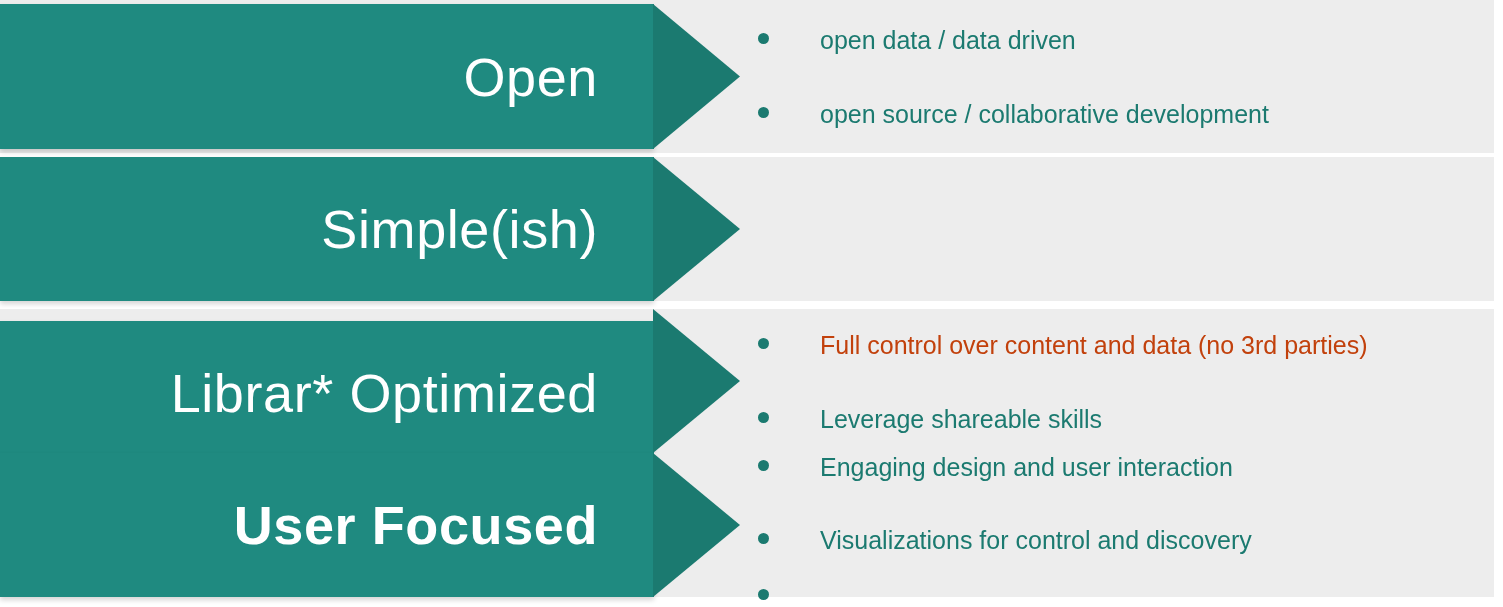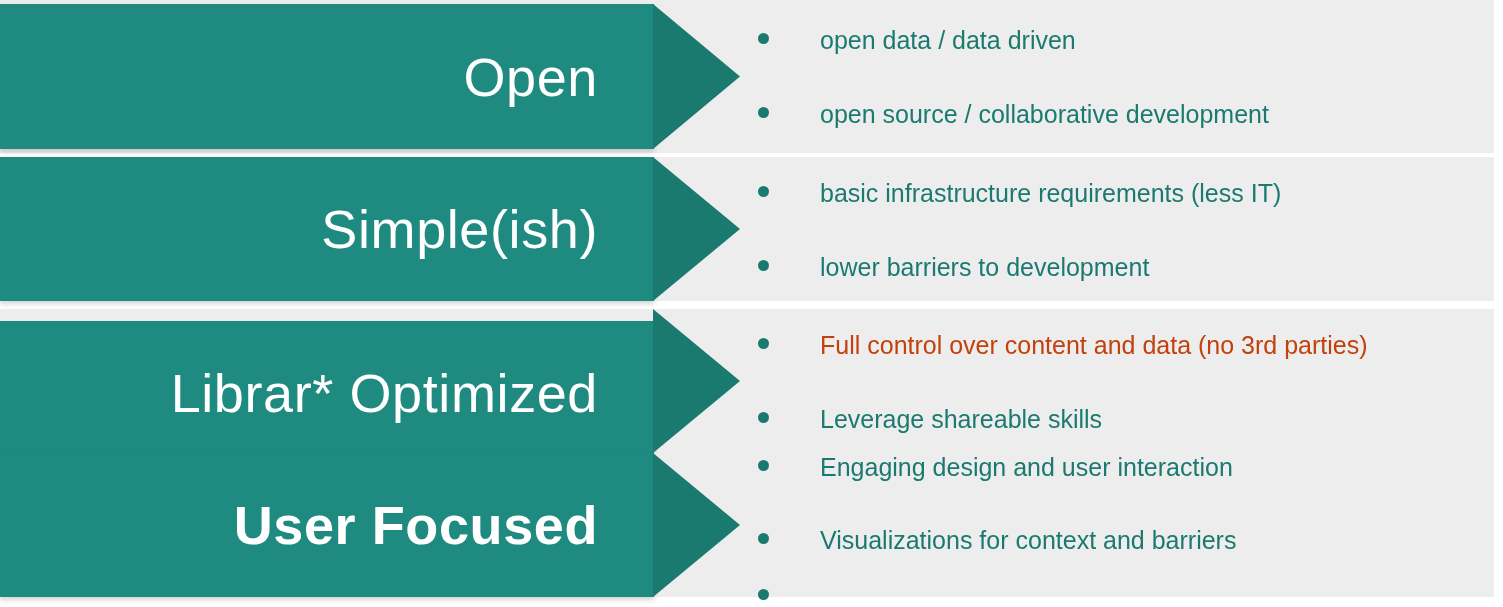--- a/index.html
+++ b/index.html
@@ -158,30 +158,20 @@
   </div>
 
   <div class="band" id="band-2">
     <div class="band-panel" style="background: rgb(237, 237, 237);"></div>
 
     <div class="chev-body" style="background: rgb(31, 138, 128);">
       <div class="chev-label" style="color: rgb(255, 255, 255);">Simple(ish)</div>
     </div>
     <div class="chev-head" style="background: rgb(27, 122, 112);"></div>
 
-    <div class="bullets">
-      <div class="bullet-row" style="color: rgb(27, 122, 112);">
-        <span class="bullet-dot" style="background: rgb(27, 122, 112);"></span>
-        <span class="bullet-text">basic infrastructure requirements (less IT)</span>
-      </div>
-      <div class="bullet-row" style="color: rgb(27, 122, 112);">
-        <span class="bullet-dot" style="background: rgb(27, 122, 112);"></span>
-        <span class="bullet-text">lower barriers to development</span>
-      </div>
-    </div>
   </div>
 
   <div class="band" id="band-3">
     <div class="band-panel" style="background: rgb(237, 237, 237);"></div>
 
     <div class="chev-body" style="background: rgb(31, 138, 128); margin-top: 12px;">
       <div class="chev-label" style="color: rgb(255, 255, 255);">Librar* Optimized</div>
     </div>
     <div class="chev-head" style="background: rgb(27, 122, 112);"></div>
 
@@ -205,21 +195,21 @@
     </div>
     <div class="chev-head" style="background: rgb(27, 122, 112);"></div>
 
     <div class="bullets">
       <div class="bullet-row" style="color: rgb(27, 122, 112);">
         <span class="bullet-dot" style="background: rgb(27, 122, 112);"></span>
         <span class="bullet-text">Engaging design and user interaction</span>
       </div>
       <div class="bullet-row" style="color: rgb(27, 122, 112);">
         <span class="bullet-dot" style="background: rgb(27, 122, 112);"></span>
-        <span class="bullet-text">Visualizations for context and barriers</span>
+        <span class="bullet-text">Visualizations for control and discovery</span>
       </div>
       <div class="bullet-row" style="color: rgb(27, 122, 112);">
         <span class="bullet-dot" style="background: rgb(27, 122, 112);"></span>
       </div>
     </div>
   </div>
 
 </div>
 
 </body></html>

